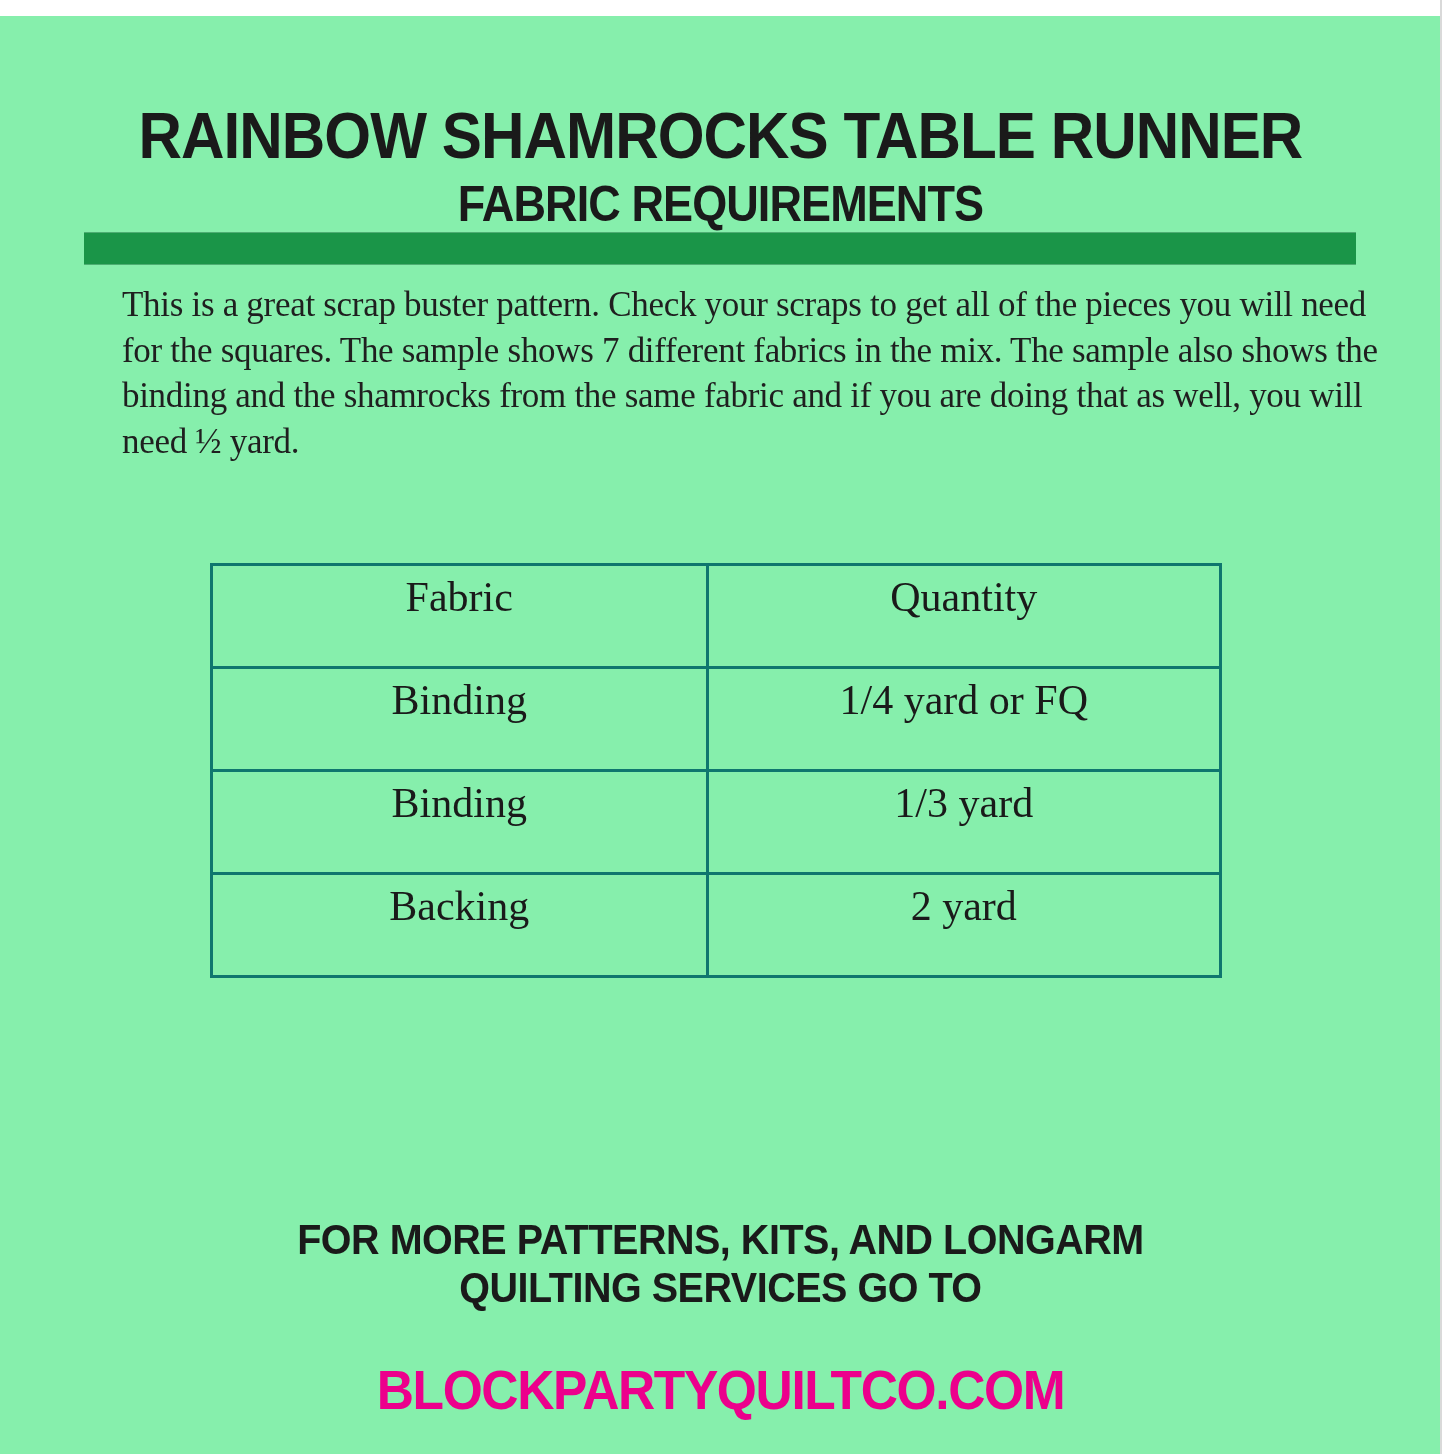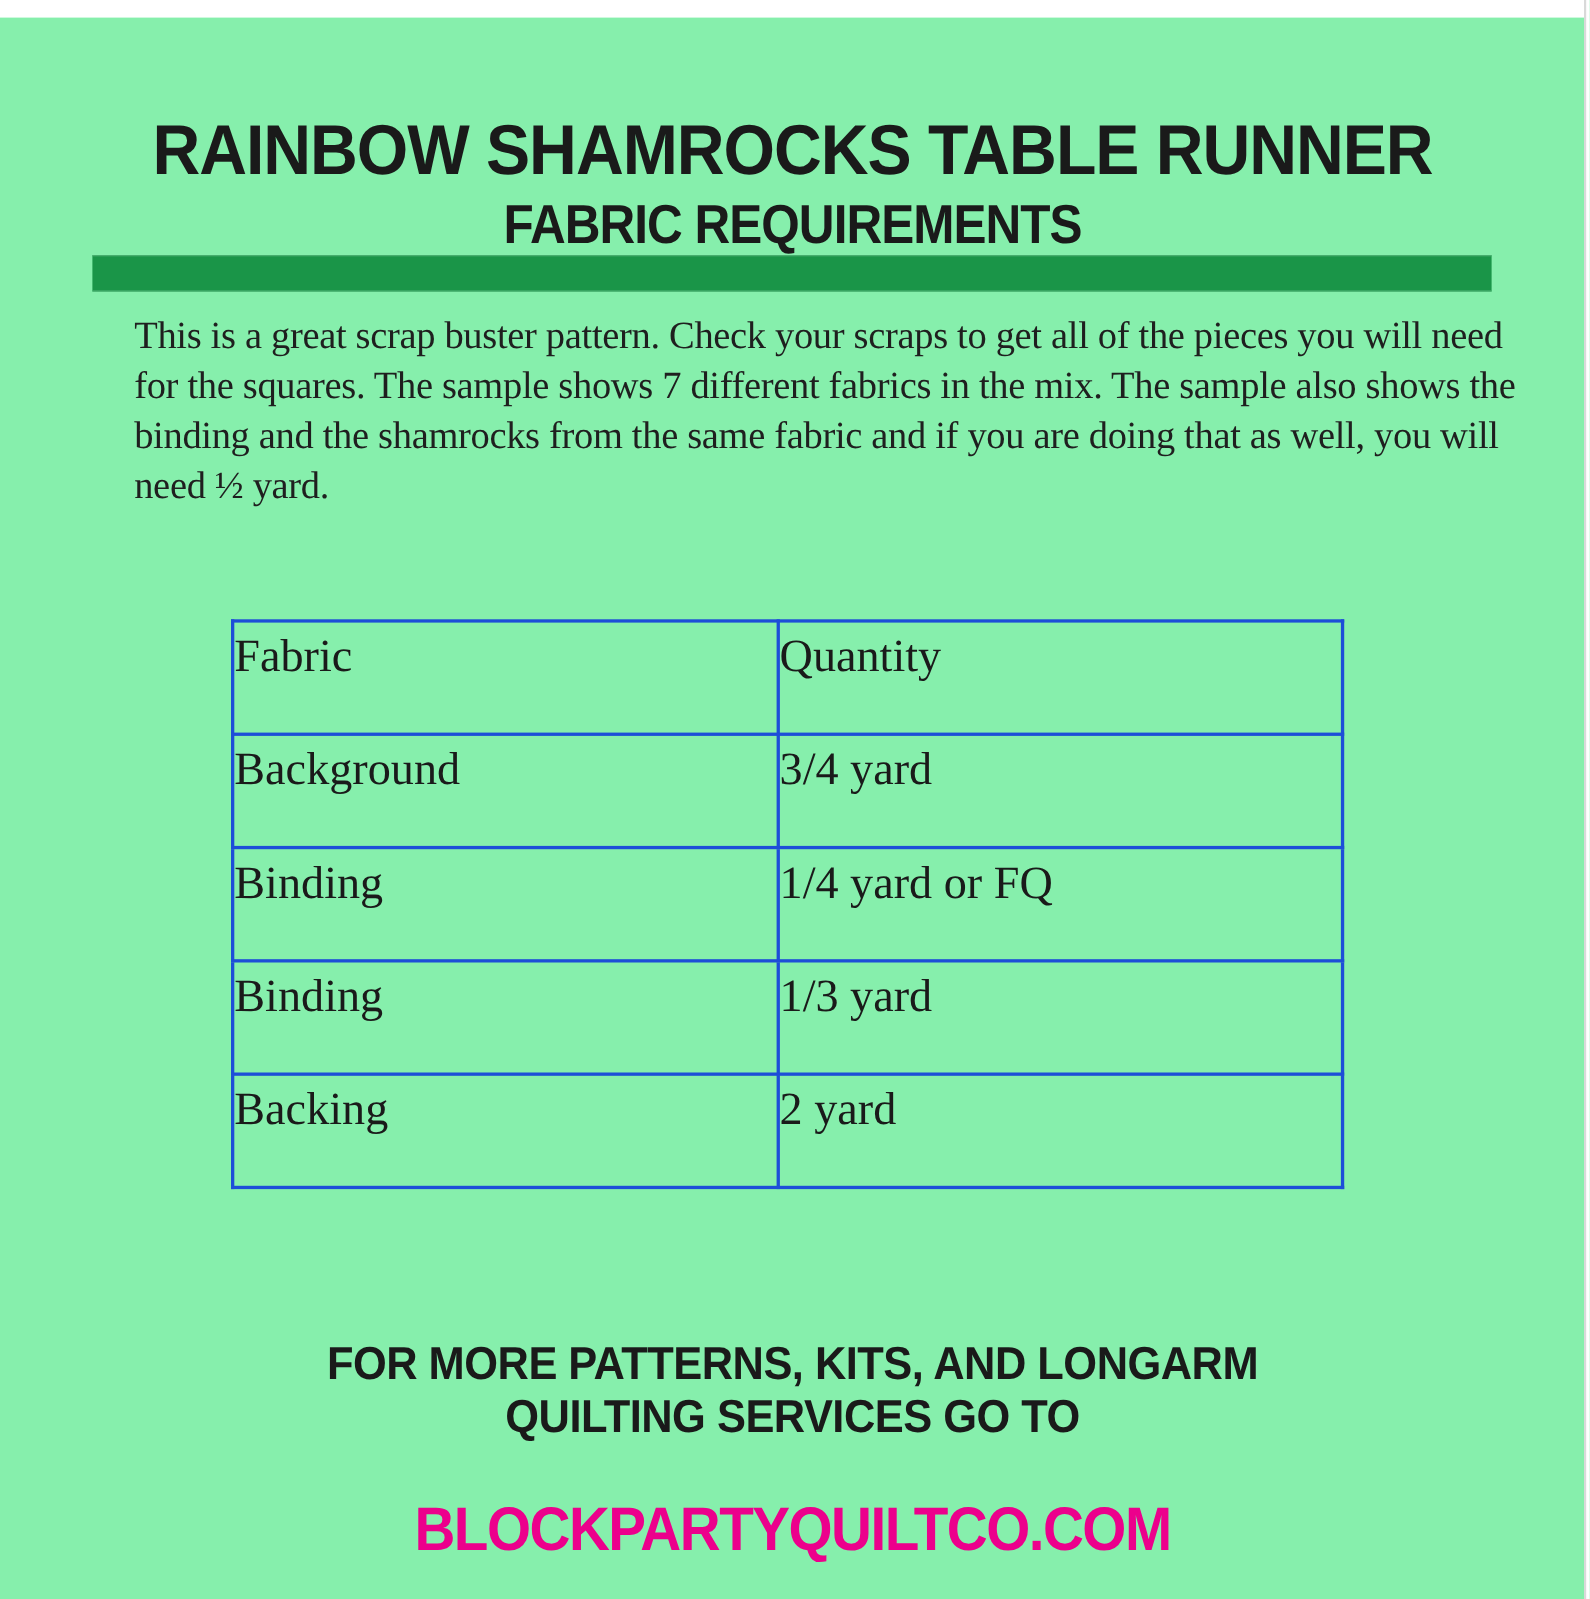--- a/index.html
+++ b/index.html
@@ -76,24 +76,24 @@
 
     .req-table {
       position: absolute;
       left: 210px; top: 547px;
       width: 1012px;
       border-collapse: collapse;
       font-family: "Liberation Serif", serif;
       color: #1a1a1a;
     }
     .req-table td, .req-table th {
-      border: 3px solid #1d4ed8;
+      border: 3px solid #0f766e;
       height: 103px;
       vertical-align: top;
-      text-align: left;
+      text-align: center;
       font-weight: normal;
       font-size: 42px;
       line-height: 42px;
       padding-top: 10px;
     }
     .req-table .col-fabric { width: 497px; }
     .req-table .col-qty { width: 515px; }
 
     .footer-text {
       position: absolute;
@@ -139,24 +139,20 @@
 
   <table class="req-table">
     <thead>
       <tr>
         <th class="col-fabric">Fabric</th>
         <th class="col-qty">Quantity</th>
       </tr>
     </thead>
     <tbody>
       <tr>
-        <td>Background</td>
-        <td>3/4 yard</td>
-      </tr>
-      <tr>
         <td>Binding</td>
         <td>1/4 yard or FQ</td>
       </tr>
       <tr>
         <td>Binding</td>
         <td>1/3 yard</td>
       </tr>
       <tr>
         <td>Backing</td>
         <td>2 yard</td>

